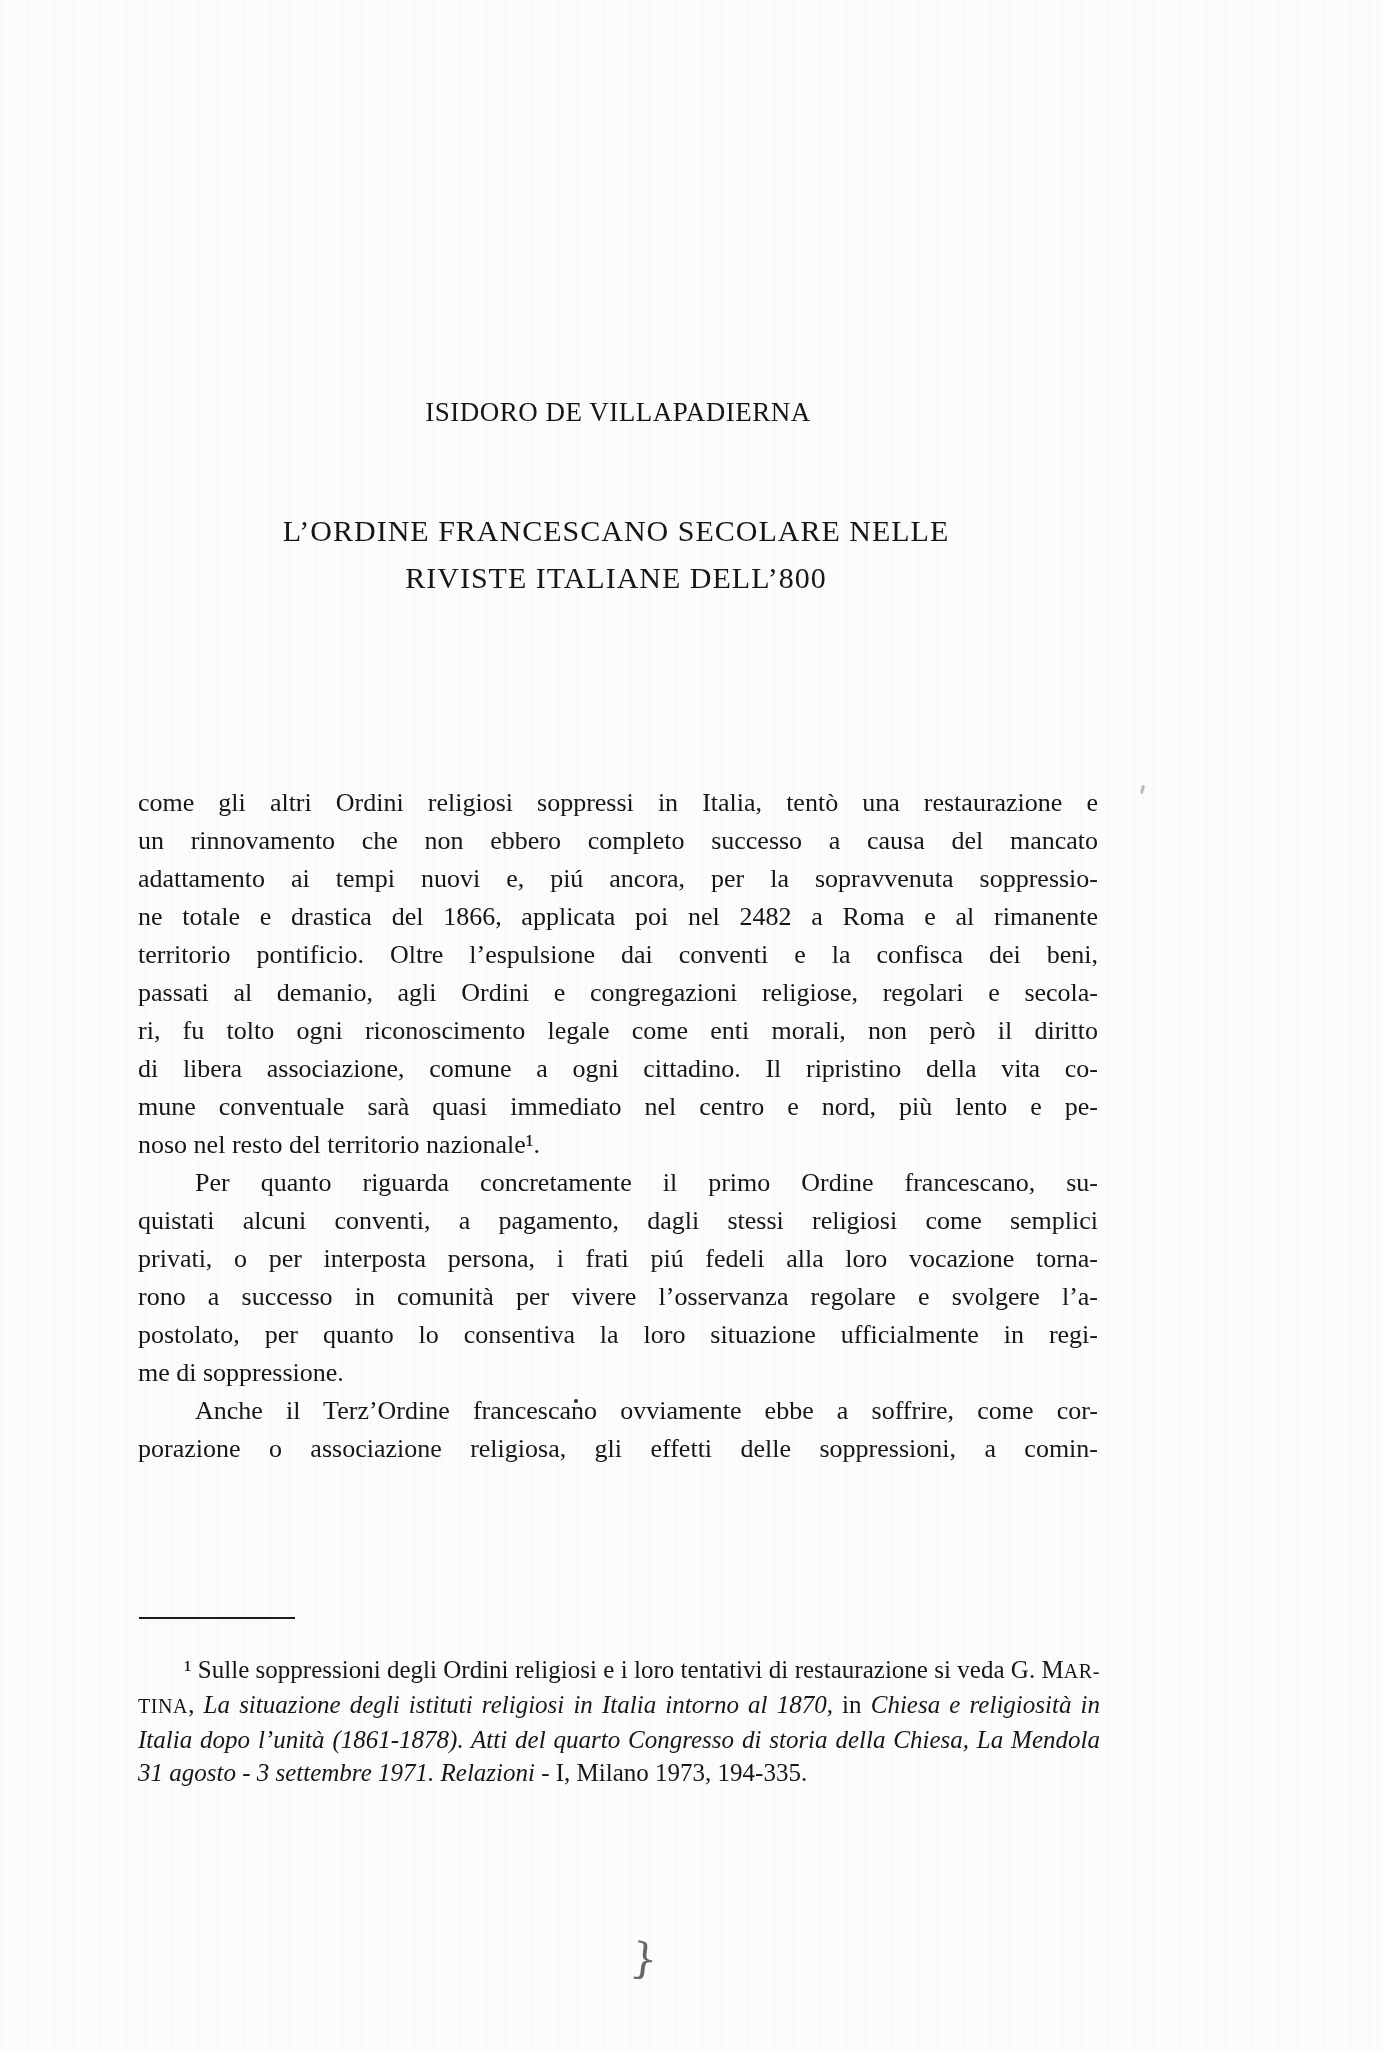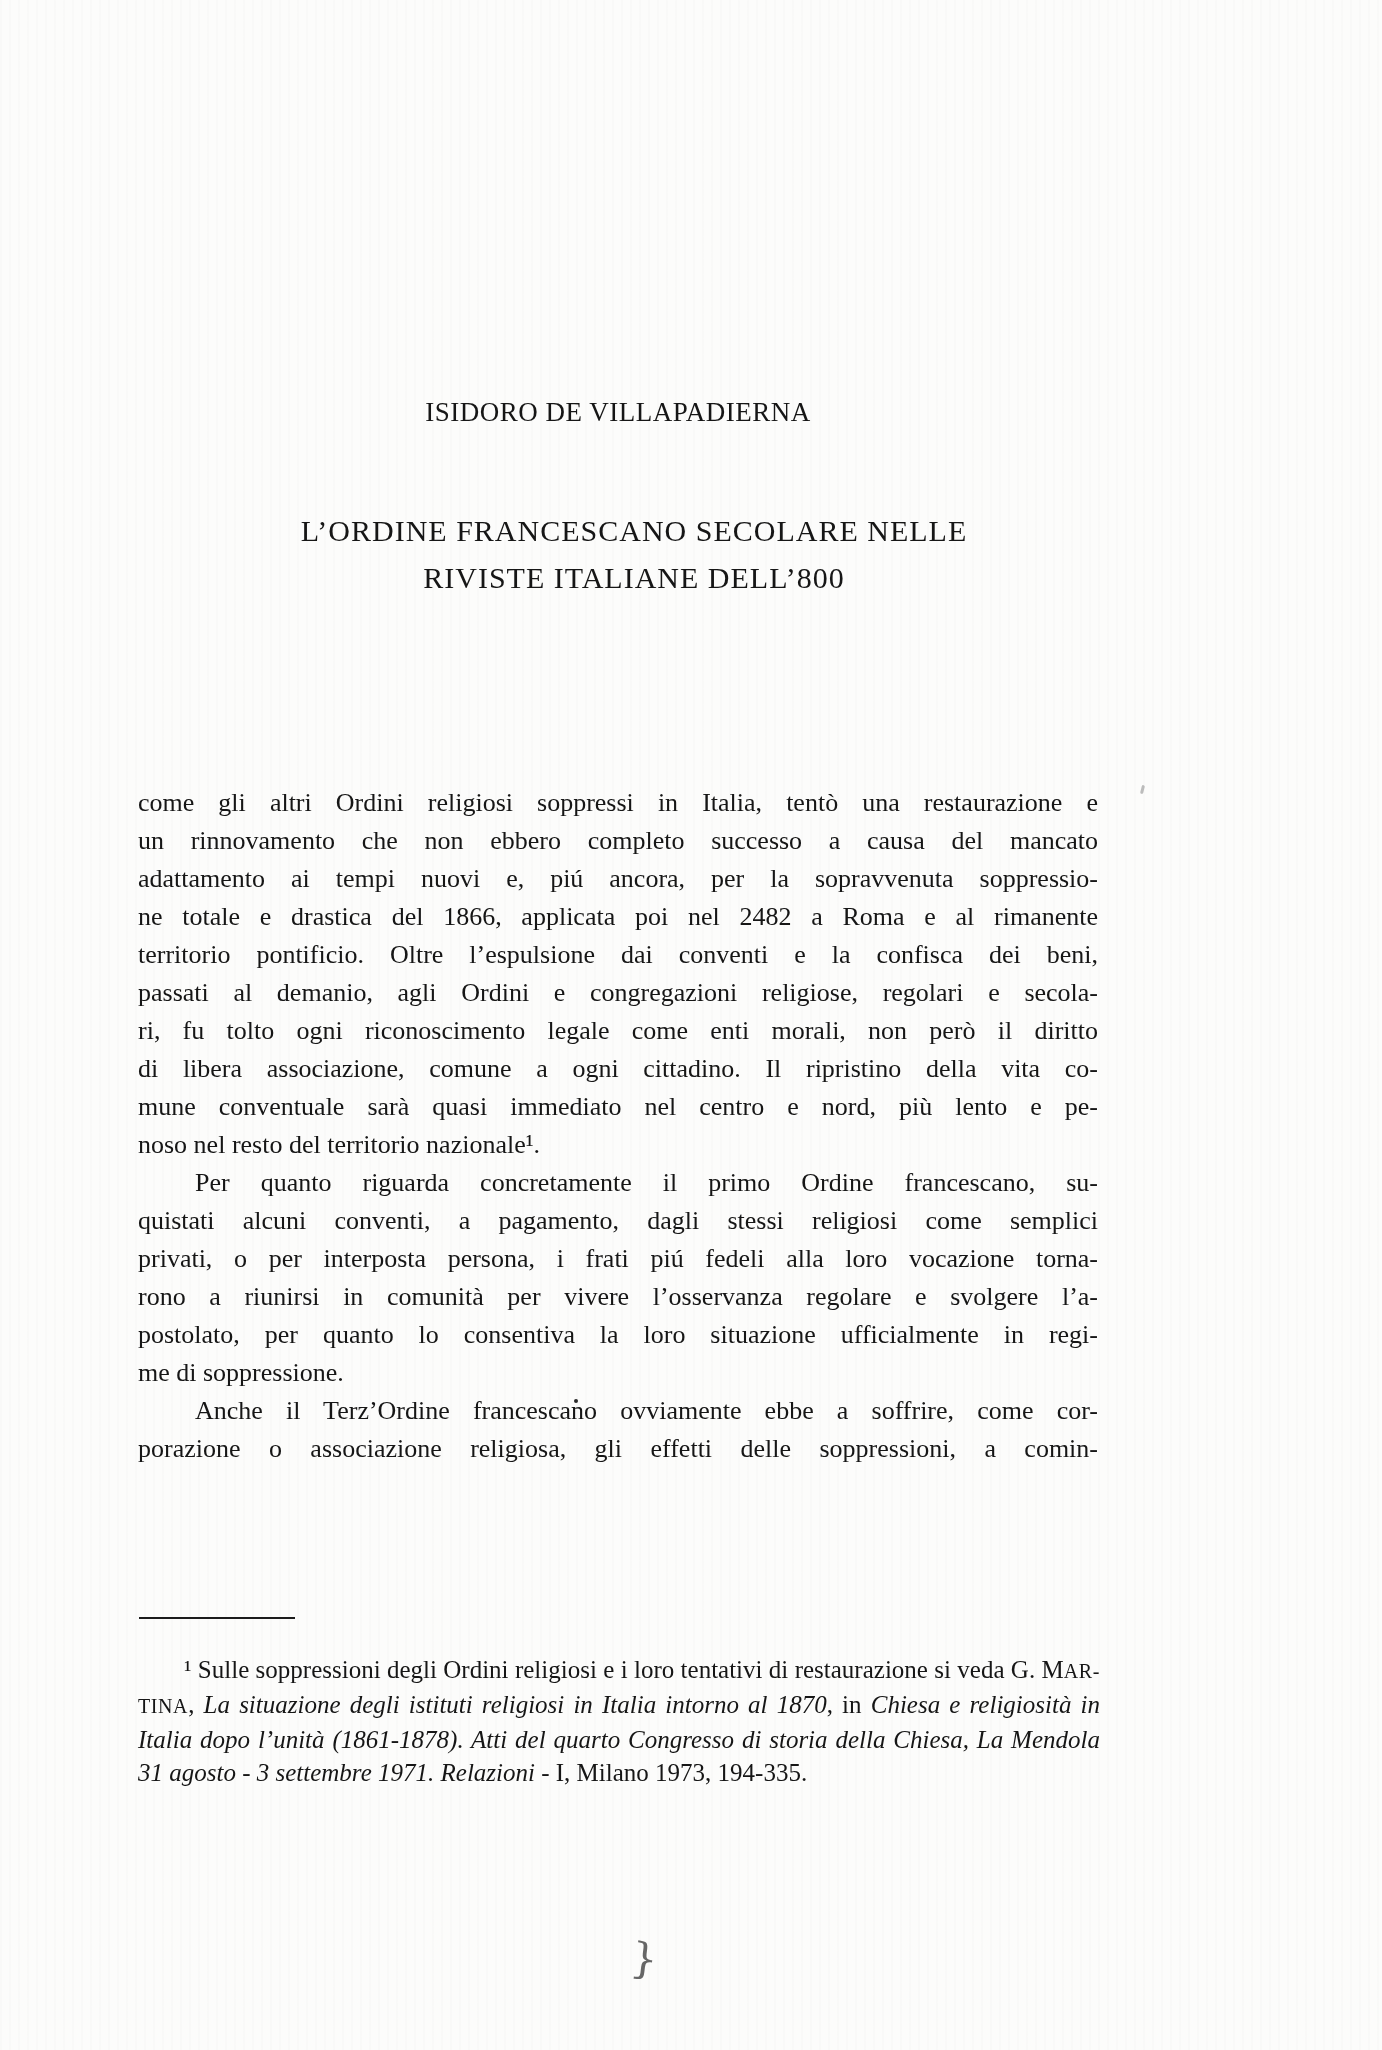--- a/index.html
+++ b/index.html
@@ -19,21 +19,21 @@
         rgba(0,0,0,0.013) 0px, rgba(0,0,0,0.013) 2px,
         rgba(255,255,255,0) 2px, rgba(255,255,255,0) 9px);
   }
   .author-line {
     position: absolute; top: 396px; left: 138px; width: 960px;
     text-align: center;
     font-size: 27px; letter-spacing: 0.5px; line-height: 32px;
     white-space: nowrap;
   }
   .main-title {
-    position: absolute; top: 507px; left: 154px; width: 960px;
+    position: absolute; top: 507px; left: 136px; width: 960px;
     text-align: center;
     font-size: 30px; letter-spacing: 1px; line-height: 47px;
   }
   .body-text {
     position: absolute; top: 784px; left: 138px; width: 960px;
     font-size: 26px; line-height: 38px;
   }
   .body-line {
     text-align: justify;
     text-align-last: justify;
@@ -96,21 +96,21 @@
     <div class="body-line">passati al demanio, agli Ordini e congregazioni religiose, regolari e secola-</div>
     <div class="body-line">ri, fu tolto ogni riconoscimento legale come enti morali, non però il diritto</div>
     <div class="body-line">di libera associazione, comune a ogni cittadino. Il ripristino della vita co-</div>
     <div class="body-line">mune conventuale sarà quasi immediato nel centro e nord, più lento e pe-</div>
     <div class="body-line no-just">noso nel resto del territorio nazionale¹.</div>
   </div>
   <div>
     <div class="body-line indent">Per quanto riguarda concretamente il primo Ordine francescano, su-</div>
     <div class="body-line">quistati alcuni conventi, a pagamento, dagli stessi religiosi come semplici</div>
     <div class="body-line">privati, o per interposta persona, i frati piú fedeli alla loro vocazione torna-</div>
-    <div class="body-line">rono a riunirsi in comunità per vivere l’osservanza regolare e svolgere l’a-</div>
+    <div class="body-line">rono a successo in comunità per vivere l’osservanza regolare e svolgere l’a-</div>
     <div class="body-line">postolato, per quanto lo consentiva la loro situazione ufficialmente in regi-</div>
     <div class="body-line no-just">me di soppressione.</div>
   </div>
   <div>
     <div class="body-line indent">Anche il Terz’Ordine francescano ovviamente ebbe a soffrire, come cor-</div>
     <div class="body-line">porazione o associazione religiosa, gli effetti delle soppressioni, a comin-</div>
   </div>
 </div>
 
 <div class="footnote-sep"></div>

